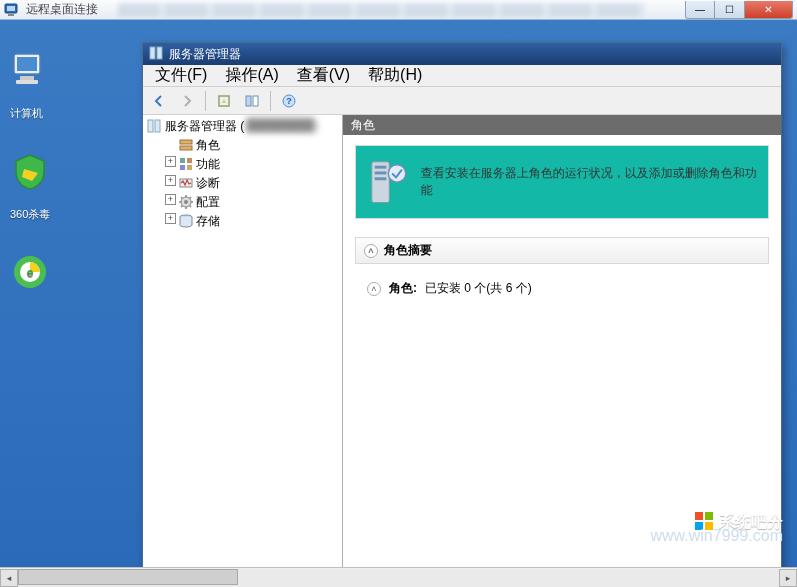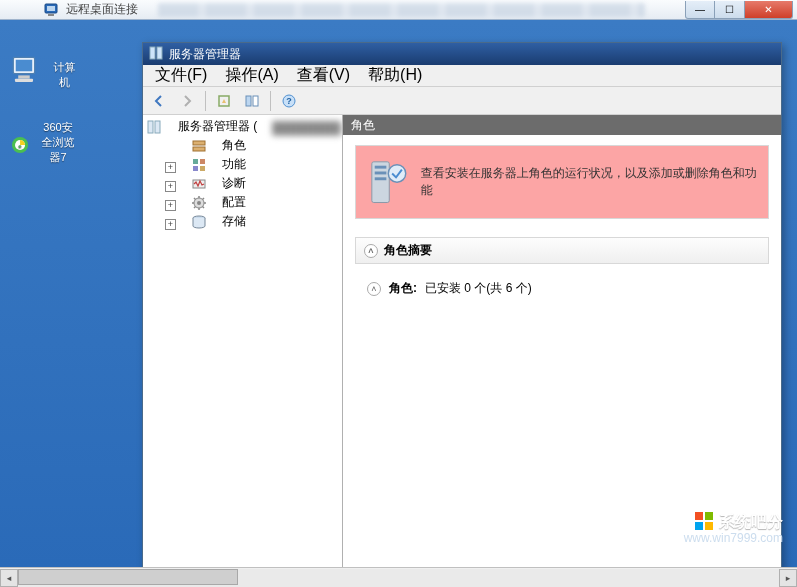--- a/index.html
+++ b/index.html
@@ -15,21 +15,21 @@
     
     .rdp-titlebar {
       height: 20px;
       background: linear-gradient(to bottom, #fafcfe 0%, #e6ecf3 100%);
       border-bottom: 1px solid #a0b4cc;
       display: flex;
       align-items: center;
       padding: 0 4px;
       justify-content: space-between;
     }
-    .rdp-titlebar-left { display: flex; align-items: center; gap: 6px; margin-left: 40px; }
+    .rdp-titlebar-left { display: flex; align-items: center; gap: 6px; }
     .rdp-title-icon { width: 16px; height: 16px; }
     .rdp-title-text { color: #444; font-size: 12px; }
     .rdp-blur-tabs {
       flex: 1;
       margin: 0 40px 0 20px;
       height: 14px;
       background: repeating-linear-gradient(to right,
         #b8c8da 0, #b8c8da 40px, #d0dae8 40px, #d0dae8 48px);
       filter: blur(2px);
       opacity: 0.5;
@@ -62,30 +62,30 @@
       position: absolute;
       bottom: 34px; right: 14px;
       display: flex; align-items: flex-start; gap: 6px;
       color: #fff; font-size: 16px; font-weight: bold;
       text-shadow: 0 1px 1px rgba(0,0,0,.3);
     }
     .watermark .tiles { display: grid; grid-template-columns: 8px 8px; grid-template-rows: 8px 8px; gap: 2px; }
     .watermark .t1{background:#f25022}.watermark .t2{background:#7fba00}.watermark .t3{background:#00a4ef}.watermark .t4{background:#ffb900}
     .watermark-sub {
       position: absolute; bottom: 22px; right: 14px;
-      color: #cde; font-size: 12px;
+      color: #cde; font-size: 16px;
     }
     
     .desktop-icons {
       position: absolute; top: 30px; left: 10px;
       display: flex; flex-direction: column; gap: 30px;
       width: 68px;
     }
     .dicon {
-      display: flex; flex-direction: row; align-items: flex-end; gap: 8px;
+      display: flex; flex-direction: column; align-items: flex-start; gap: 16px;
       color: #fff; font-size: 11px; text-align: center;
       text-shadow: 0 1px 1px rgba(0,0,0,.5);
       cursor: pointer;
       width: 68px;
     }
     .dicon .iconbox { width: 40px; height: 40px; display:flex;align-items:center;justify-content:center; }
     
     .sm-window {
       position: absolute;
       top: 22px; left: 142px;
@@ -129,21 +129,21 @@
       height: calc(100% - 72px);
     }
     .sm-tree {
       width: 200px;
       border-right: 1px solid #b0b0b0;
       background: #fff;
       overflow: auto;
       padding: 2px;
     }
     .tree-node {
-      display: flex; align-items: flex-end; gap: 15px;
+      display: flex; align-items: flex-start; gap: 2px;
       padding: 1px 2px; font-size: 12px; cursor: pointer;
       white-space: nowrap;
     }
     .tree-node.root { font-weight: normal; }
     .tree-children { padding-left: 18px; }
     .expander {
       width: 11px; height: 11px;
       border: 1px solid #888;
       display: inline-flex; align-items:center; justify-content:center;
       font-size: 9px; line-height: 1; background:#fff; color:#444;
@@ -162,21 +162,21 @@
       background: #6c6c6c;
       color: #fff; font-size: 12px;
       display:flex; align-items:center; padding: 0 8px;
     }
     .content-scroll {
       flex: 1; overflow-y: auto;
       padding: 10px 12px;
     }
     .intro-box {
       border: 1px solid #d8d8d8;
-      background: #fca5a5;
+      background: #14b8a6;
       padding: 10px;
       display: flex; align-items: center; gap: 12px;
       margin-bottom: 18px;
     }
     .server-art { width:44px; height:52px; }
     .intro-text { font-size: 12px; color: #333; }
     .section-bar {
       border: 1px solid #d8d8d8;
       background: linear-gradient(to bottom,#fdfdfd,#efefef);
       padding: 4px 8px;
@@ -236,27 +236,35 @@
             <rect x="7" y="7" width="20" height="14" fill="#4a8cd0"></rect>
             <rect x="10" y="26" width="14" height="4" fill="#ccc"></rect>
             <rect x="6" y="30" width="22" height="4" rx="1" fill="#ddd"></rect>
           </svg>
       </span>
       <span>计算机</span>
     </div>
     <div class="dicon">
       <span class="iconbox">
         <svg viewBox="0 0 40 40">
+            <path d="M20 4 L34 10 L34 20 Q34 34 20 38 Q6 34 6 20 L6 10 Z" fill="#3eb84a" stroke="#2a8c36" stroke-width="1.5"></path>
+            <path d="M14 18 L28 22 L22 30 L12 26 Z" fill="#f5d020"></path>
+          </svg>
+      </span>
+      <span>360杀毒</span>
+    </div>
+    <div class="dicon">
+      <span class="iconbox">
+        <svg viewBox="0 0 40 40">
             <circle cx="20" cy="20" r="16" fill="#4abf50"></circle>
             <circle cx="20" cy="20" r="10" fill="#fff"></circle>
             <path d="M20 10 A10 10 0 0 1 30 20 L20 20 Z" fill="#f5d020"></path>
             <text x="20" y="25" font-size="12" text-anchor="middle" fill="#3a9c40" font-weight="bold">e</text>
           </svg>
       </span>
-      <span>360安全浏览器7</span>
     </div>
   </div>
 
   <div class="sm-window">
     <div class="sm-titlebar">
       <span>
         <svg width="14" height="14" viewBox="0 0 14 14">
             <rect x="1" y="1" width="5" height="12" fill="#cde4fa" stroke="#8ab"></rect>
             <rect x="8" y="1" width="5" height="12" fill="#cde4fa" stroke="#8ab"></rect>
           </svg>

